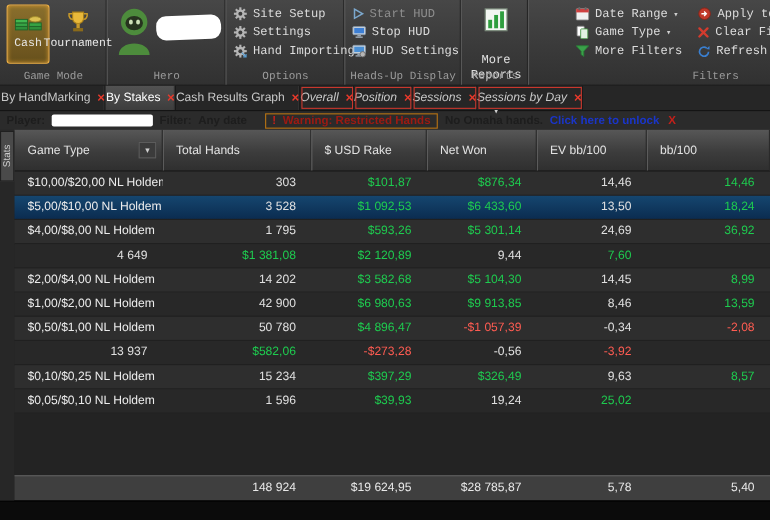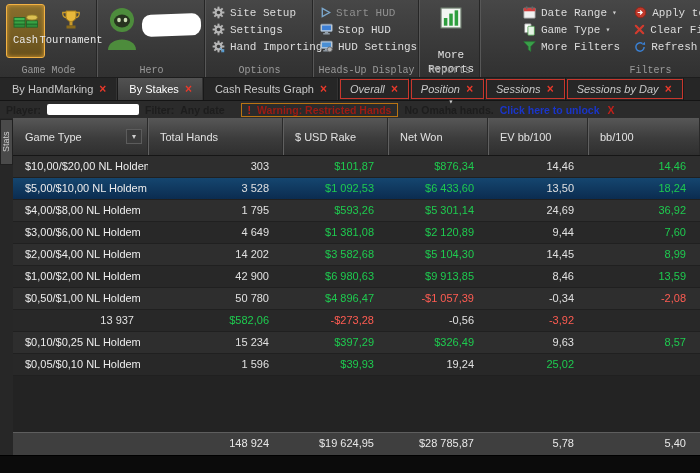--- a/index.html
+++ b/index.html
@@ -31,21 +31,21 @@
   .ritem { display:flex; align-items:center; gap:5px; height:17px; font-size:11px; color:#dcdcdc;
     white-space:nowrap; }
   .ritem.disabled { color:#8f8f8f; }
   .caret { font-size:8px; color:#cfcfcf; }
   .more-reports { display:flex; flex-direction:column; align-items:center; gap:20px; padding-top:3px; }
   .more-reports .mr-label { width:50px; text-align:center; font-size:11px; color:#e0e0e0; line-height:1.25; }
 
   
   .tabbar { height:23px; background:#262626; display:flex; align-items:stretch;
     border-bottom:1px solid #141414; padding-left:1px; }
-  .tab { display:flex; align-items:center; gap:6px; padding:0 11px; font-size:11px; color:#c8c8c8;
+  .tab { display:flex; align-items:center; gap:6px; padding:0 0; font-size:11px; color:#c8c8c8;
     border-right:1px solid #191919; box-shadow:inset -1px 0 0 #333; position:relative; cursor:default; }
   .tab.active { background:linear-gradient(#525252,#3d3d3d); color:#fff; }
   .tab.boxed { outline:1px solid #c8372d; outline-offset:-2px;font-style:italic; }
   .tab-close { color:#e8392b; font-weight:bold; font-size:12px; line-height:1; }
 
   
   .fbar { height:17px; background:linear-gradient(#f9b13e,#ee921); display:flex; align-items:center;
     gap:6px; padding:0 6px; font-size:10.5px; font-weight:bold; color:#1d1d1d; }
   .redact-player { width:92px; height:11px; background:#fff; border-radius:2px; }
   .warn-box { display:flex; align-items:center; gap:6px; border:1px solid #b97413; height:14px;
@@ -386,21 +386,20 @@
           </div>
           <div class="trow">
             <div class="cell cell-game">$4,00/$8,00 NL Holdem</div>
             <div class="cell num">1 795</div>
             <div class="cell num pos">$593,26</div>
             <div class="cell num pos">$5 301,14</div>
             <div class="cell num">24,69</div>
             <div class="cell num pos">36,92</div>
           </div>
           <div class="trow">
-            <div class="cell cell-game">$3,00/$6,00 NL Holdem</div>
             <div class="cell num">4 649</div>
             <div class="cell num pos">$1 381,08</div>
             <div class="cell num pos">$2 120,89</div>
             <div class="cell num">9,44</div>
             <div class="cell num pos">7,60</div>
           </div>
           <div class="trow">
             <div class="cell cell-game">$2,00/$4,00 NL Holdem</div>
             <div class="cell num">14 202</div>
             <div class="cell num pos">$3 582,68</div>

